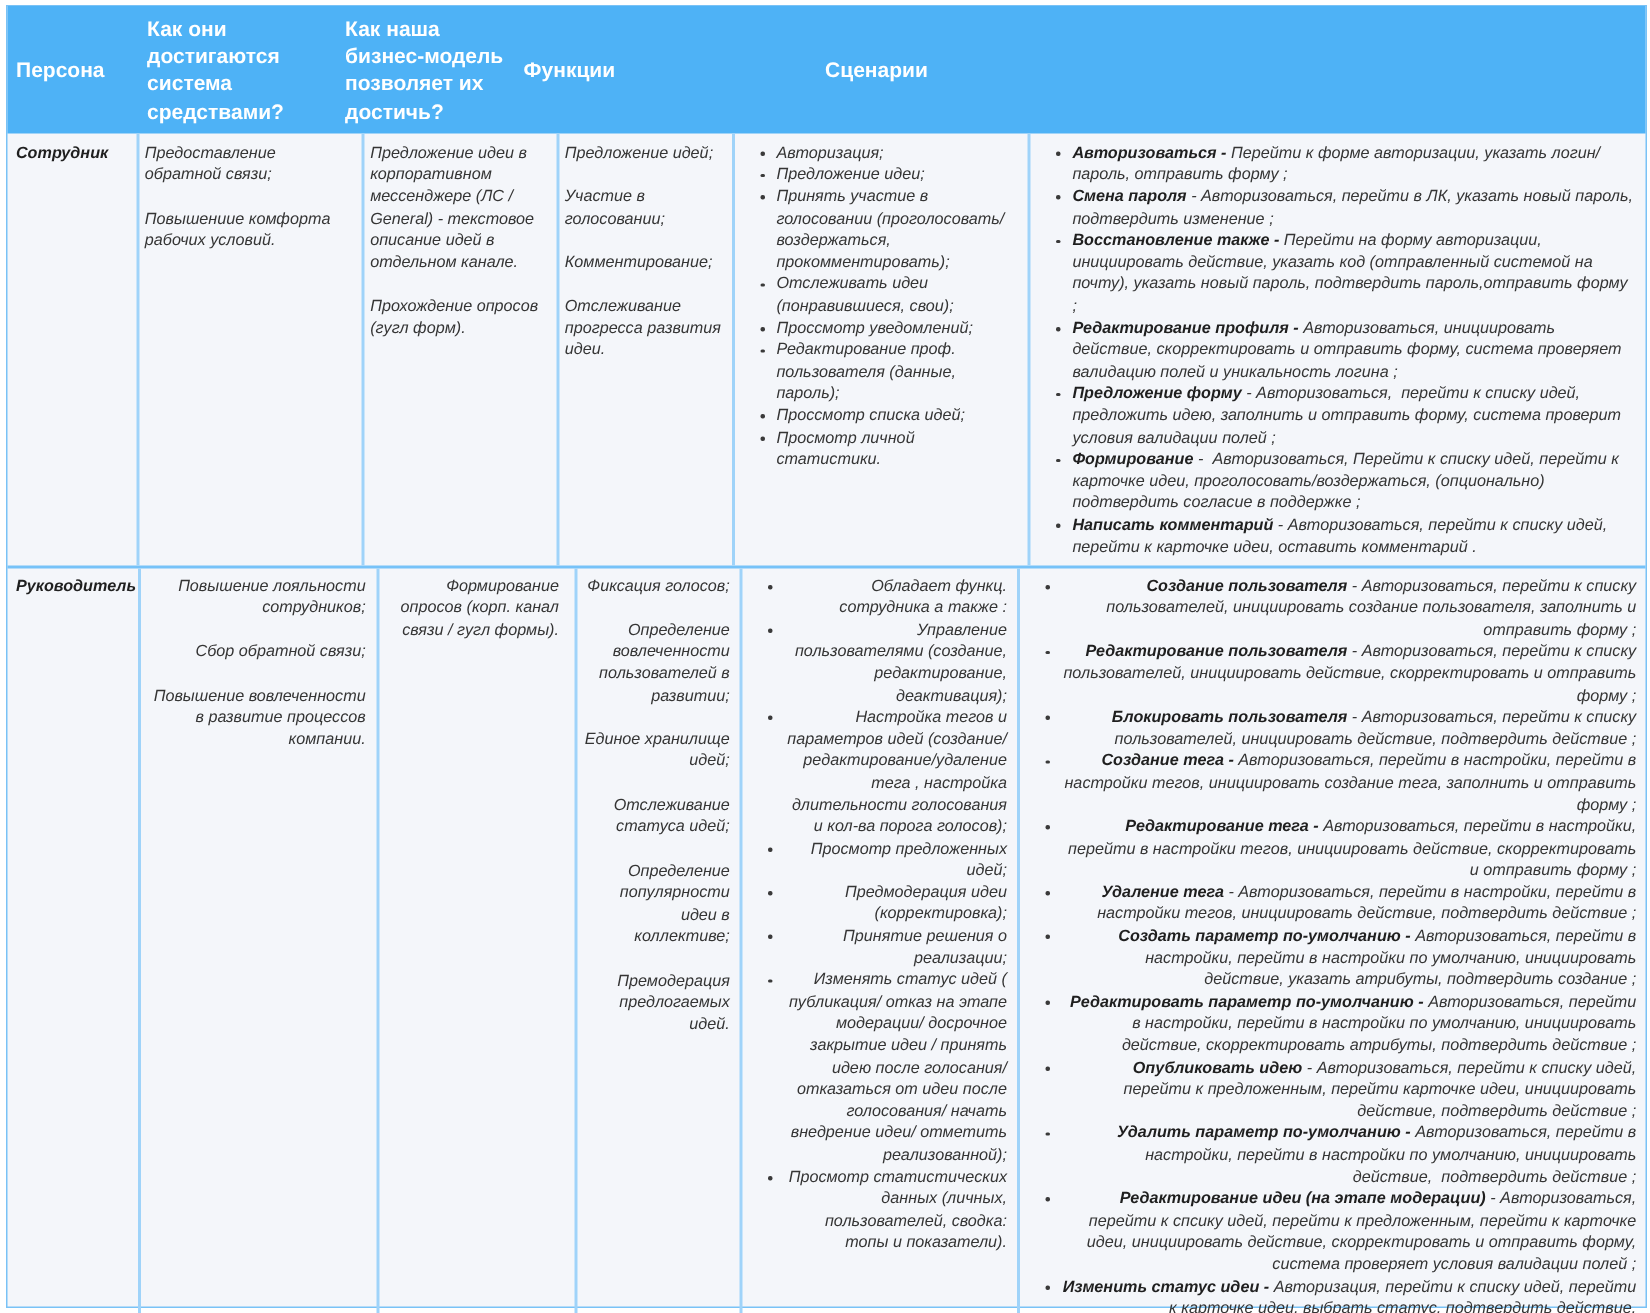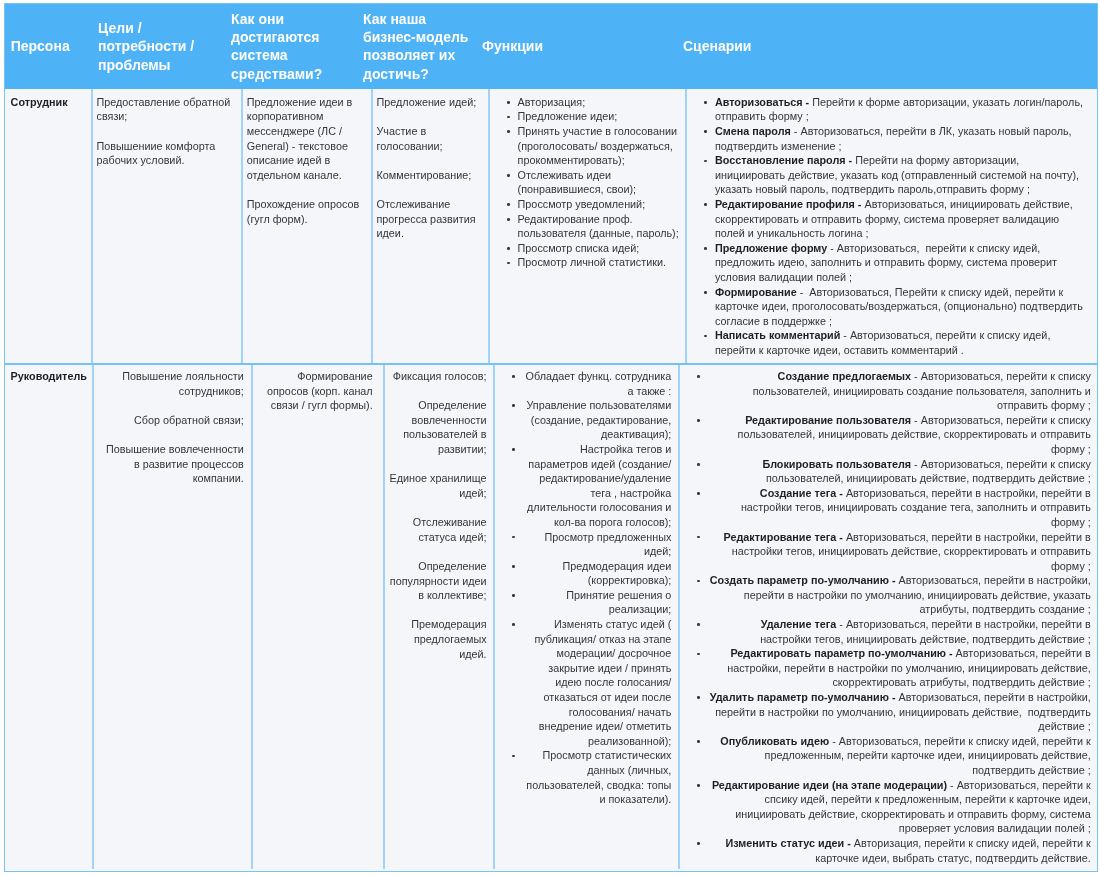--- a/index.html
+++ b/index.html
@@ -11,40 +11,39 @@
   .table{position:absolute;left:3.6px;top:3.3px;width:1094.2px;height:869.4px;box-sizing:border-box;
          border:1.5px solid #79c2f6;background:#f4f6fa;}
   .thead{display:flex;background:#4eb2f6;height:84.8px;box-sizing:border-box;}
   .th{color:#ffffff;font-weight:bold;font-size:14px;line-height:18.4px;
       padding:0 6px 0 5.7px;display:flex;align-items:center;box-sizing:border-box;}
   .tr{display:flex;}
   .tr+.tr{border-top:2px solid #76c2f8;text-align:right;}
   .td{box-sizing:border-box;border-left:2px solid #9fd3f9;
       font-size:10.8px;line-height:14.59px;color:#353535;}
   .td:first-child{border-left:none;}
-  .cell-pad{padding:6.1px 6.4px 3.9px 3.6px;}
+  .cell-pad{padding:6.1px 6.4px 3.9px 3.6px;font-style:italic;}
   .td:first-child.cell-pad{padding-left:5.6px;}
   .td.col-goals{padding-right:7.4px;}
   .td.col-current{padding-right:10.4px;}
   .tr:first-child .cell-pad{padding-bottom:5.0px;}
   .tr+.tr .cell-pad{padding-top:4.4px;}
   .para{margin:0 0 14.68px 0;white-space:pre-wrap;}
   .para:last-child{margin-bottom:0;}
   .bold{font-weight:bold;color:#1f1f1f;}
   ul.blist{margin:0;padding:0;list-style:none;}
   ul.blist>li{position:relative;padding-left:24.2px;margin:0;white-space:pre-wrap;}
   ul.blist>li:before{content:"";position:absolute;left:13.6px;top:6.3px;width:2.7px;height:2.7px;border-radius:50%;background:#3a3a3a;}
 </style>
 </head>
 <body>
 
 <div class="table">
 <div class="thead">
 <div class="th" style="width:87.4px">Персона</div>
-<div class="th" style="width:133.0px">Цели / потребности / проблемы</div>
 <div class="th" style="width:132.0px">Как они достигаются система средствами?</div>
 <div class="th" style="width:119.0px">Как наша бизнес-модель позволяет их достичь?</div>
 <div class="th" style="width:201.0px">Функции</div>
 <div class="th" style="width:420.0px">Сценарии</div>
 </div>
 <div class="tbody">
 <div class="tr">
 <div class="td cell-pad" style="width:87.4px">
           <div class="bold">Сотрудник</div>
         </div>
@@ -71,21 +70,21 @@
             <li>Проссмотр уведомлений;</li>
             <li>Редактирование проф. пользователя (данные, пароль);</li>
             <li>Проссмотр списка идей;</li>
             <li>Просмотр личной статистики.</li>
           </ul>
         </div>
 <div class="td cell-pad" style="width:420.0px">
           <ul class="blist">
             <li><span class="bold">Авторизоваться -</span><span> Перейти к форме авторизации, указать логин/пароль, отправить форму ;</span></li>
             <li><span class="bold">Смена пароля</span><span> - Авторизоваться, перейти в ЛК, указать новый пароль, подтвердить изменение ;</span></li>
-            <li><span class="bold">Восстановление пароля -</span><span> Перейти на форму авторизации, инициировать действие, указать код (отправленный системой на почту), указать новый пароль, подтвердить пароль,отправить форму ;</span></li>
+            <li><span class="bold">Восстановление также -</span><span> Перейти на форму авторизации, инициировать действие, указать код (отправленный системой на почту), указать новый пароль, подтвердить пароль,отправить форму ;</span></li>
             <li><span class="bold">Редактирование профиля -</span><span> Авторизоваться, инициировать действие, скорректировать и отправить форму, система проверяет валидацию полей и уникальность логина ;</span></li>
             <li><span class="bold">Предложение форму</span><span> - Авторизоваться,  перейти к списку идей, предложить идею, заполнить и отправить форму, система проверит условия валидации полей ;</span></li>
             <li><span class="bold">Формирование</span><span> -  Авторизоваться, Перейти к списку идей, перейти к карточке идеи, проголосовать/воздержаться, (опционально) подтвердить согласие в поддержке ;</span></li>
             <li><span class="bold">Написать комментарий</span><span> - Авторизоваться, перейти к списку идей, перейти к карточке идеи, оставить комментарий .</span></li>
           </ul>
         </div>
 </div>
 <div class="tr">
 <div class="td cell-pad" style="width:87.4px">
           <div class="bold">Руководитель</div>
@@ -113,29 +112,29 @@
             <li>Настройка тегов и параметров идей (создание/ редактирование/удаление тега , настройка длительности голосования и кол-ва порога голосов);</li>
             <li>Просмотр предложенных идей;</li>
             <li>Предмодерация идеи (корректировка);</li>
             <li>Принятие решения о реализации;</li>
             <li>Изменять статус идей ( публикация/ отказ на этапе модерации/ досрочное закрытие идеи / принять идею после голосания/ отказаться от идеи после голосования/ начать внедрение идеи/ отметить реализованной);</li>
             <li>Просмотр статистических данных (личных, пользователей, сводка: топы и показатели).</li>
           </ul>
         </div>
 <div class="td cell-pad" style="width:420.0px">
           <ul class="blist">
-            <li><span class="bold">Создание предлогаемых</span><span> - Авторизоваться, перейти к списку пользователей, инициировать создание пользователя, заполнить и отправить форму ;</span></li>
+            <li><span class="bold">Создание пользователя</span><span> - Авторизоваться, перейти к списку пользователей, инициировать создание пользователя, заполнить и отправить форму ;</span></li>
             <li><span class="bold">Редактирование пользователя</span><span> - Авторизоваться, перейти к списку пользователей, инициировать действие, скорректировать и отправить форму ;</span></li>
             <li><span class="bold">Блокировать пользователя</span><span> - Авторизоваться, перейти к списку пользователей, инициировать действие, подтвердить действие ;</span></li>
             <li><span class="bold">Создание тега -</span><span> Авторизоваться, перейти в настройки, перейти в настройки тегов, инициировать создание тега, заполнить и отправить форму ;</span></li>
             <li><span class="bold">Редактирование тега -</span><span> Авторизоваться, перейти в настройки, перейти в настройки тегов, инициировать действие, скорректировать и отправить форму ;</span></li>
+            <li><span class="bold">Удаление тега</span><span> - Авторизоваться, перейти в настройки, перейти в настройки тегов, инициировать действие, подтвердить действие ;</span></li>
             <li><span class="bold">Создать параметр по-умолчанию -</span><span> Авторизоваться, перейти в настройки, перейти в настройки по умолчанию, инициировать действие, указать атрибуты, подтвердить создание ;</span></li>
-            <li><span class="bold">Удаление тега</span><span> - Авторизоваться, перейти в настройки, перейти в настройки тегов, инициировать действие, подтвердить действие ;</span></li>
             <li><span class="bold">Редактировать параметр по-умолчанию -</span><span> Авторизоваться, перейти в настройки, перейти в настройки по умолчанию, инициировать действие, скорректировать атрибуты, подтвердить действие ;</span></li>
+            <li><span class="bold">Опубликовать идею</span><span> - Авторизоваться, перейти к списку идей, перейти к предложенным, перейти карточке идеи, инициировать действие, подтвердить действие ;</span></li>
             <li><span class="bold">Удалить параметр по-умолчанию -</span><span> Авторизоваться, перейти в настройки, перейти в настройки по умолчанию, инициировать действие,  подтвердить действие ;</span></li>
-            <li><span class="bold">Опубликовать идею</span><span> - Авторизоваться, перейти к списку идей, перейти к предложенным, перейти карточке идеи, инициировать действие, подтвердить действие ;</span></li>
             <li><span class="bold">Редактирование идеи (на этапе модерации)</span><span> - Авторизоваться, перейти к спсику идей, перейти к предложенным, перейти к карточке идеи, инициировать действие, скорректировать и отправить форму, система проверяет условия валидации полей ;</span></li>
             <li><span class="bold">Изменить статус идеи -</span><span> Авторизация, перейти к списку идей, перейти к карточке идеи, выбрать статус, подтвердить действие.</span></li>
           </ul>
         </div>
 </div>
 </div>
   </div>
 
 </body></html>

